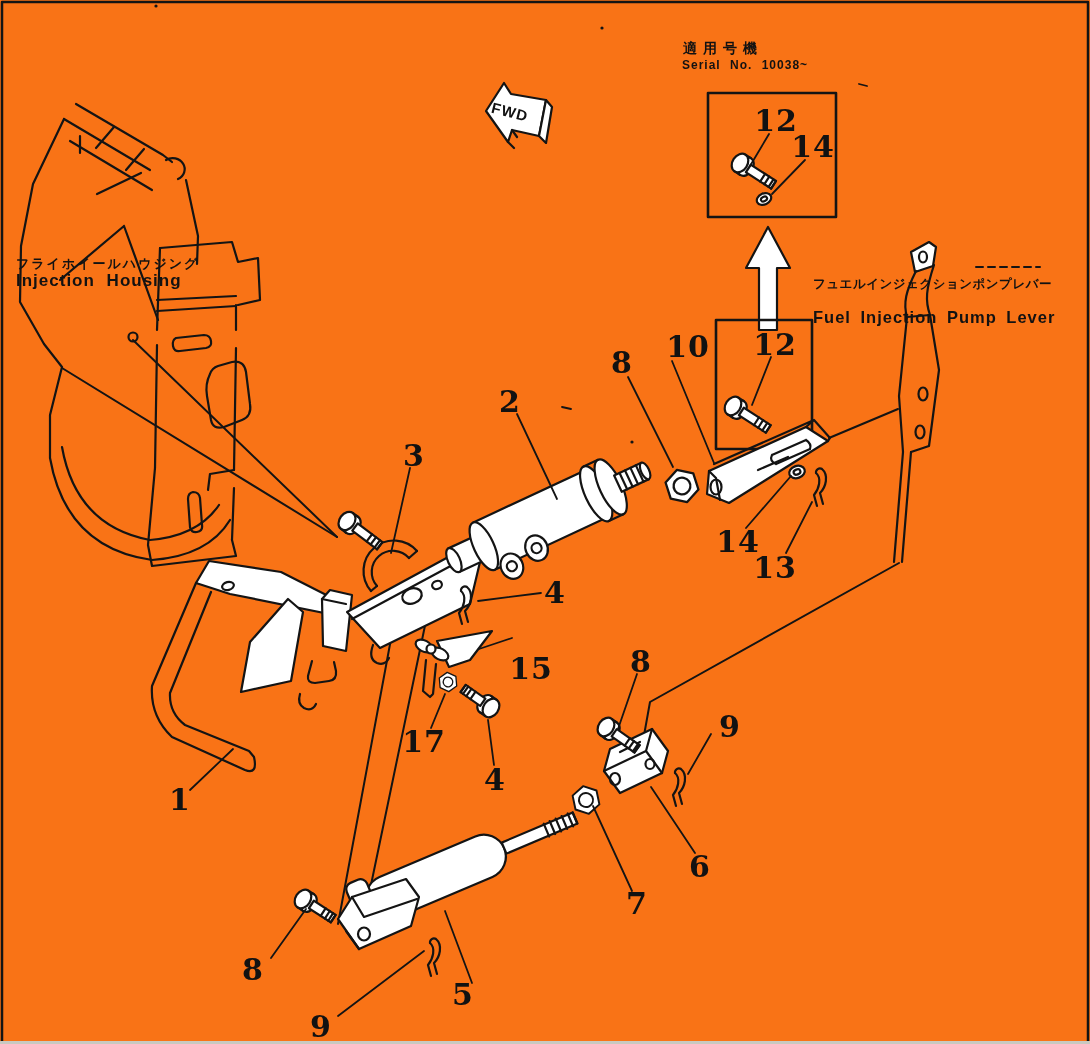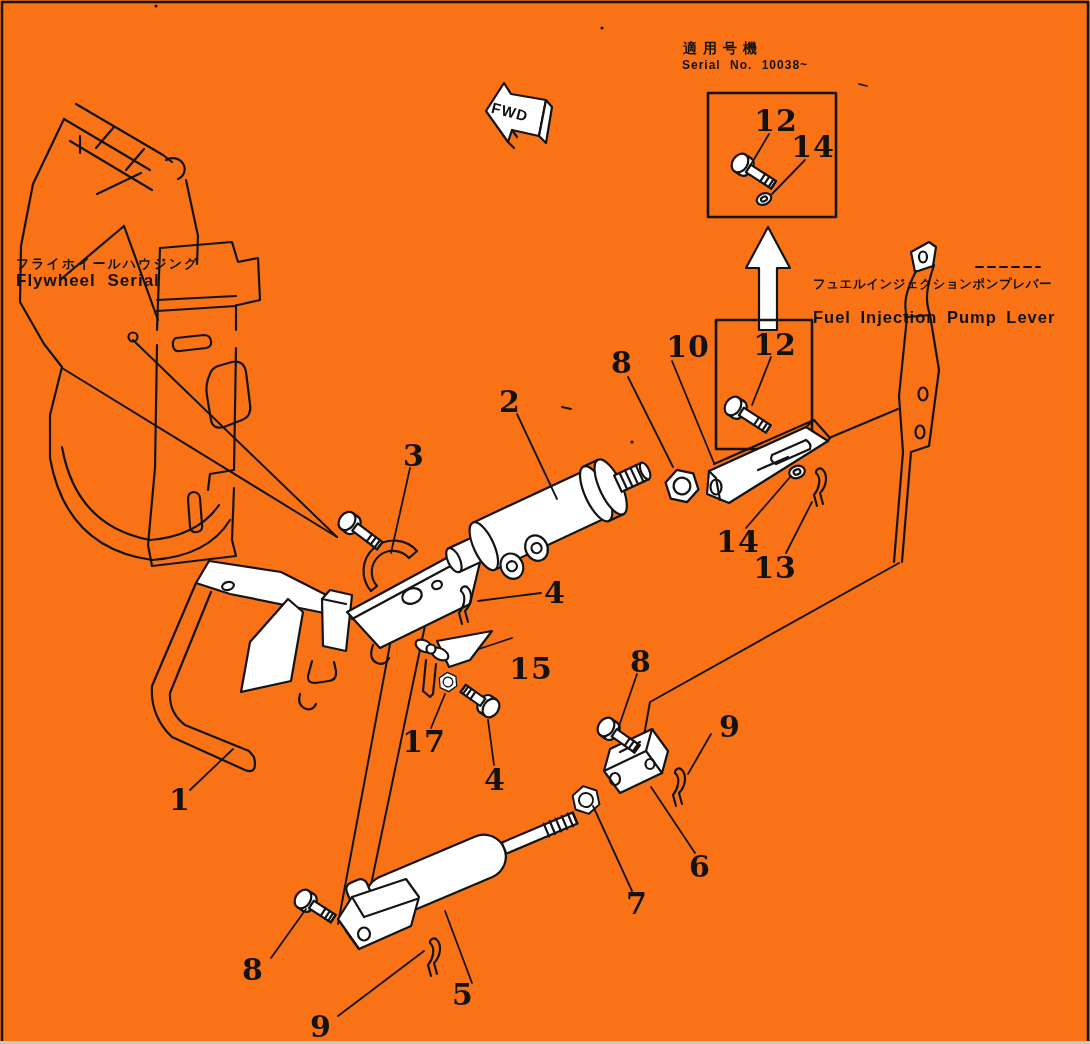--- a/index.html
+++ b/index.html
@@ -271,21 +271,21 @@
     <path d="M 512,638 L 479,649"></path>
     <path d="M 494,765 L 488,720"></path>
     <path d="M 431,728 L 445,694"></path>
   </g>
 </svg>
 
 <div class="cap cap-jp" id="serial-jp">適用号機</div>
 <div class="cap cap-en" id="serial-en">Serial No. 10038~</div>
 <div class="cap" id="fwd-text">FWD</div>
 <div class="cap cap-jp" id="flywheel-jp">フライホイールハウジング</div>
-<div class="cap cap-en" id="flywheel-en">Flywheel Serial</div>
+<div class="cap cap-en" id="flywheel-en">Injection Housing</div>
 <div class="cap cap-jp" id="fuel-jp">フュエルインジェクションポンプレバー</div>
 <div class="cap cap-en" id="fuel-en">Fuel Injection Pump Lever</div>
 
 <span class="lbl" style="left:180px;top:799px">1</span>
 <span class="lbl" style="left:510px;top:401px">2</span>
 <span class="lbl" style="left:414px;top:455px">3</span>
 <span class="lbl" style="left:555px;top:592px">4</span>
 <span class="lbl" style="left:463px;top:994px">5</span>
 <span class="lbl" style="left:700px;top:866px">6</span>
 <span class="lbl" style="left:637px;top:903px">7</span>

